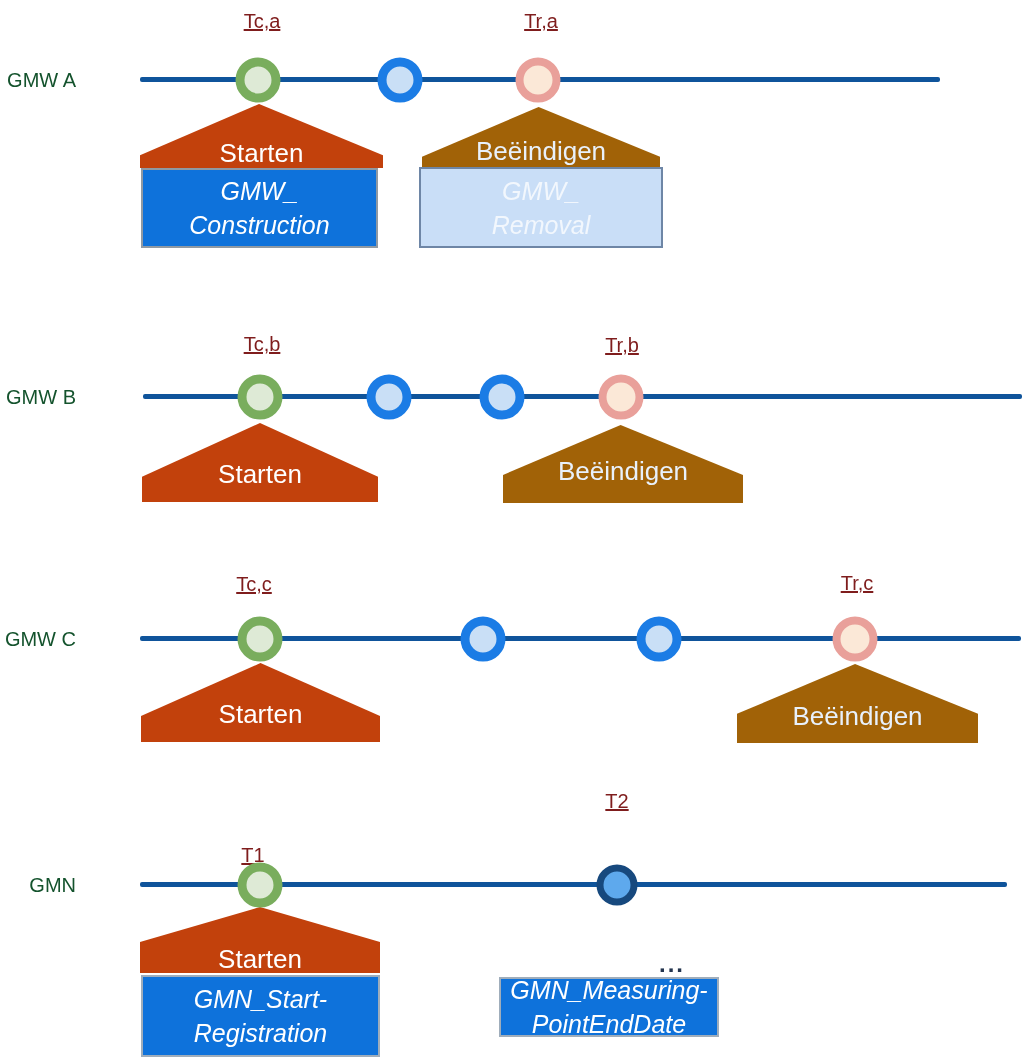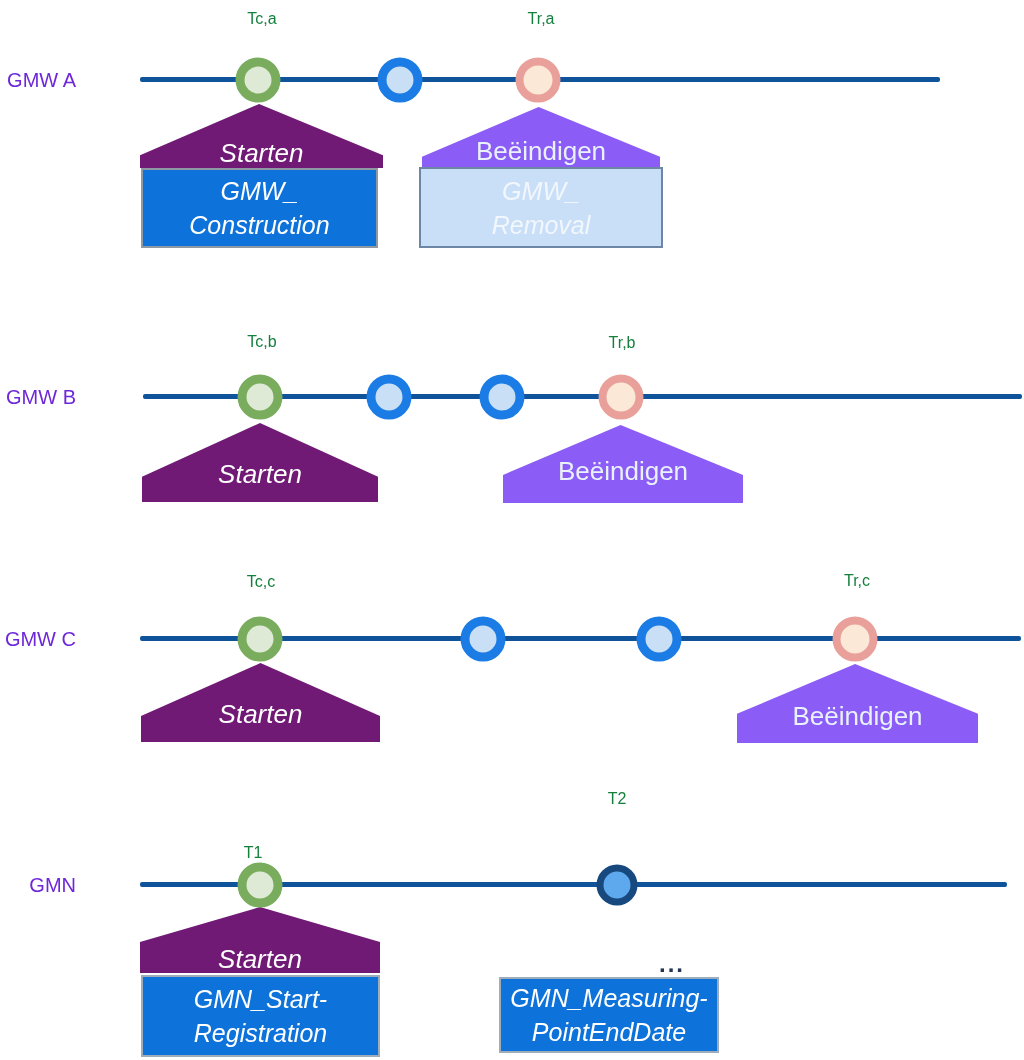--- a/index.html
+++ b/index.html
@@ -2,42 +2,42 @@
 <html><head>
 <meta charset="utf-8">
 <style>
   html,body{margin:0;padding:0;background:#ffffff;}
   #canvas{
     position:relative;width:1024px;height:1060px;overflow:hidden;
     font-family:"Liberation Sans",sans-serif;background:#ffffff;
   }
   .row-label{
     position:absolute;left:0;width:76px;text-align:right;
-    font-size:20px;color:#6d28d9;transform:translateY(-50%);
+    font-size:20px;color:#14532d;transform:translateY(-50%);
   }
   .tline{position:absolute;height:5px;background:#0F549B;border-radius:2px;}
   .tlabel{
     position:absolute;transform:translateX(-50%);
-    font-size:16px;color:#15803d;white-space:nowrap;
+    font-size:20px;color:#7f1d1d;white-space:nowrap;text-decoration:underline;
   }
   .evt{
     position:absolute;box-sizing:border-box;border-radius:50%;
     width:45px;height:45px;transform:translate(-50%,-50%);
   }
   .evt.green {background:#DEEAD6;border:9px solid #79AD5D;}
   .evt.blue  {background:#C9DFF6;border:9px solid #1B7CE5;}
   .evt.orange{background:#FBE8D7;border:8px solid #E9A09A;}
   .evt.navy  {width:41px;height:41px;background:#5EA9ED;border:7px solid #17497E;}
   .house{
     position:absolute;box-sizing:border-box;display:flex;
     justify-content:center;align-items:flex-start;
     font-size:26px;color:#ffffff;text-align:center;white-space:nowrap;
   }
-  .house.dark {background:#701a75;font-style:italic;}
-  .house.light{background:#8b5cf6;color:#E9F1FB;}
+  .house.dark {background:#c2410c;}
+  .house.light{background:#a16207;color:#E9F1FB;}
   .rbox{
     position:absolute;box-sizing:border-box;display:flex;
     align-items:center;justify-content:center;text-align:center;
     white-space:pre-line;font-size:25px;line-height:34px;color:#ffffff;font-style:italic;
   }
   .rbox.dark {background:#0E72DB;border:2px solid #8F99A3;}
   .rbox.dark.gmn{border-color:#9FADBB;}
   .rbox.light{background:#C9DEF7;border:2px solid #6E86A6;color:#F2F7FD;}
   .dots{
     position:absolute;transform:translateX(-50%);
@@ -82,21 +82,21 @@
     <span>Beëindigen</span>
   </div>
 
   <div class="evt green" style="left:260px;top:397px"></div>
   <div class="evt blue" style="left:389px;top:397px"></div>
   <div class="evt blue" style="left:502px;top:397px"></div>
   <div class="evt orange" style="left:621px;top:397px"></div>
 
   <div class="row-label" style="top:639px">GMW C</div>
   <div class="tline" style="left:140px;top:636px;width:881px"></div>
-  <div class="tlabel" style="left:261px;top:573px">Tc,c</div>
+  <div class="tlabel" style="left:254px;top:573px">Tc,c</div>
   <div class="tlabel" style="left:857px;top:572px">Tr,c</div>
 
   <div class="house dark" style="left:141px;top:663px;width:239px;height:79px;padding-top:36px;clip-path:polygon(50% 0,100% 67%,100% 100%,0 100%,0 67%)">
     <span>Starten</span>
   </div>
   <div class="house light" style="left:737px;top:664px;width:241px;height:79px;padding-top:37px;clip-path:polygon(49% 0,100% 63%,100% 100%,0 100%,0 63%)">
     <span>Beëindigen</span>
   </div>
 
   <div class="evt green" style="left:260px;top:639px"></div>
@@ -109,19 +109,19 @@
   <div class="tlabel" style="left:253px;top:844px">T1</div>
   <div class="tlabel" style="left:617px;top:790px">T2</div>
 
   <div class="house dark" style="left:140px;top:907px;width:240px;height:66px;padding-top:37px;clip-path:polygon(50% 0,100% 53%,100% 100%,0 100%,0 53%)">
     <span>Starten</span>
   </div>
   <div class="rbox dark gmn" style="left:141px;top:975px;width:239px;height:82px">GMN_Start-
 Registration</div>
 
   <div class="dots" style="left:672px;top:952px">...</div>
-  <div class="rbox dark gmn" style="left:499px;top:977px;width:220px;height:76px">GMN_Measuring-
+  <div class="rbox dark gmn" style="left:499px;top:977px;width:220px;height:60px">GMN_Measuring-
 PointEndDate</div>
 
   <div class="evt green" style="left:260px;top:885px"></div>
   <div class="evt navy" style="left:617px;top:885px"></div>
 
 </div>
 
 </body></html>

